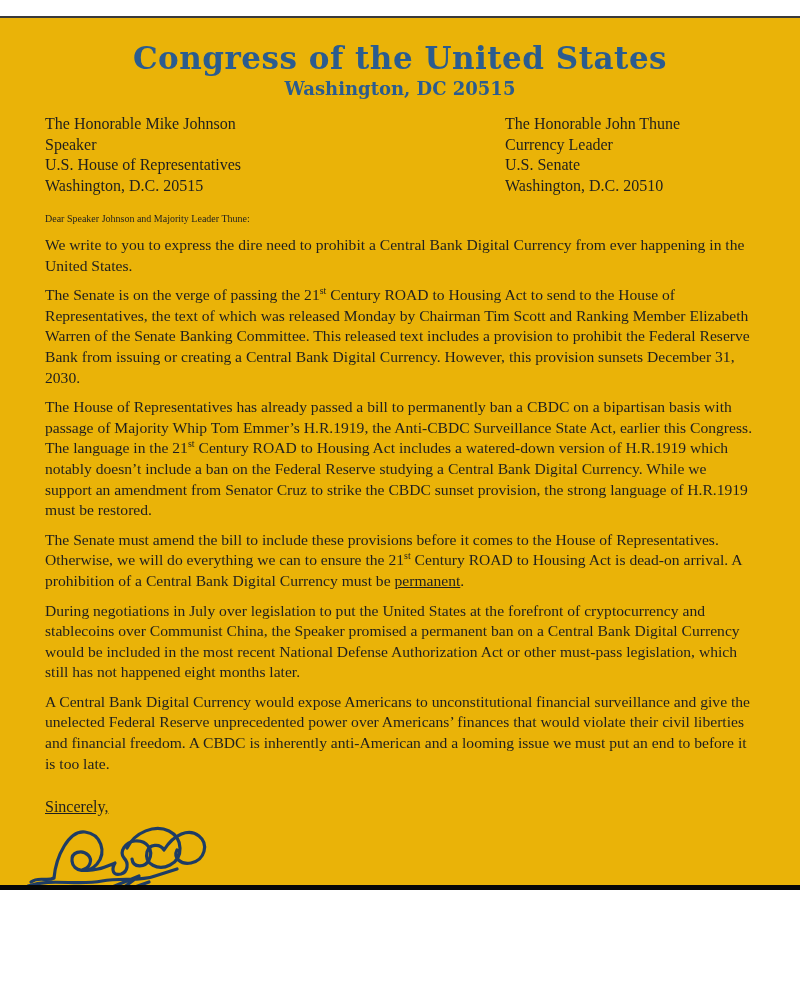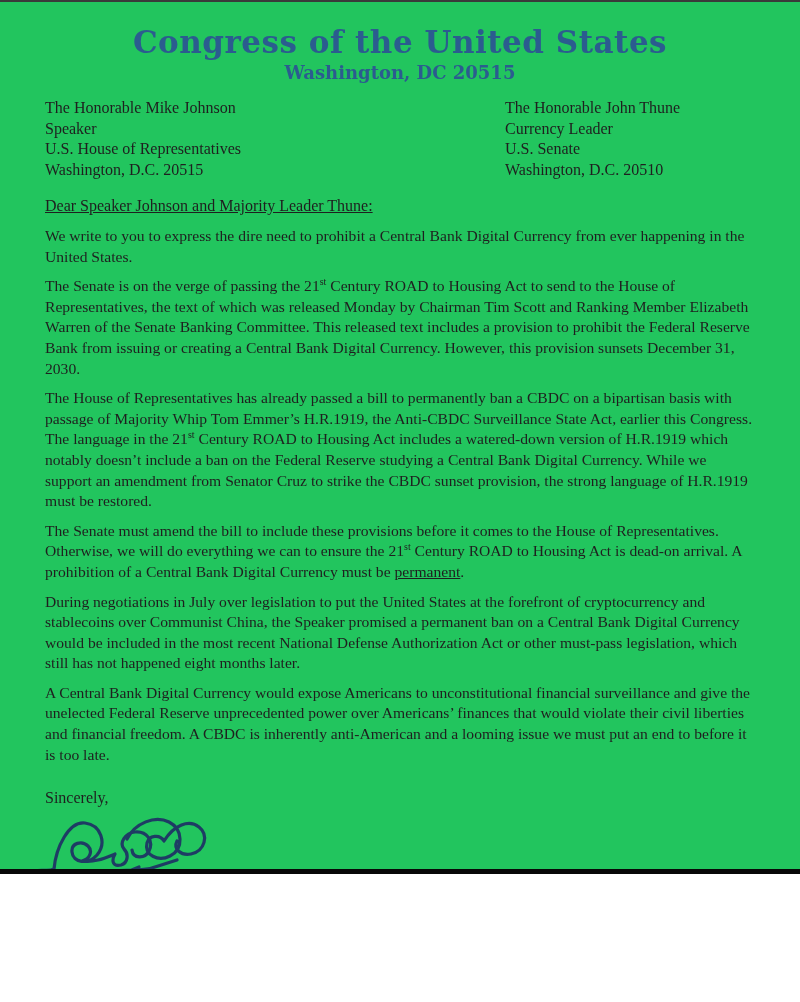--- a/index.html
+++ b/index.html
@@ -1,21 +1,21 @@
 <!DOCTYPE html>
 <html><head>
 <meta charset="utf-8">
 <style>
   html, body { margin: 0; padding: 0; background: #ffffff; }
   .page {
     position: relative;
     width: 800px;
     height: 874px;
-    margin: 0 auto;
-    background: #22c55e;
+    margin: 16px auto;
+    background: #eab308;
     box-sizing: border-box;
     border-top: 2px solid #3a3a3a;
     overflow: hidden;
     font-family: "Liberation Serif", serif;
     color: #1f1f1f;
   }
   .content { padding: 0 45px; }
 
   .lh-title {
     text-align: center;
@@ -39,28 +39,28 @@
 
   .recipients {
     display: flex;
     justify-content: space-between;
     margin-top: 15px;
     font-size: 16px;
     line-height: 20.5px;
   }
   .addr-right { width: 250px; }
 
-  .salutation { margin-top: 17px; font-size: 16px; text-decoration: underline; }
+  .salutation { margin-top: 17px; font-size: 10px; }
 
   .para { margin: 9px 0 0 0; font-size: 15.6px; line-height: 20.6px; }
   .para:first-child { margin-top: 11px; }
   .para sup { font-size: 10px; line-height: 0; }
   .u { text-decoration: underline; }
 
-  .closing { margin-top: 24px; font-size: 16px; }
+  .closing { margin-top: 24px; font-size: 16px; text-decoration: underline; }
 
   .sig-block { position: relative; margin-top: 0; }
   .sig-svg { display: block; margin: 0 0 0 -18px; }
   .sig-line {
     width: 186px;
     border-top: 2px solid #8c8c8c;
     margin-top: -14px;
   }
   .sig-name { font-size: 20px; margin-top: 4px; text-align: right; }
   .sig-title { font-size: 16px; margin-top: 2px; }

